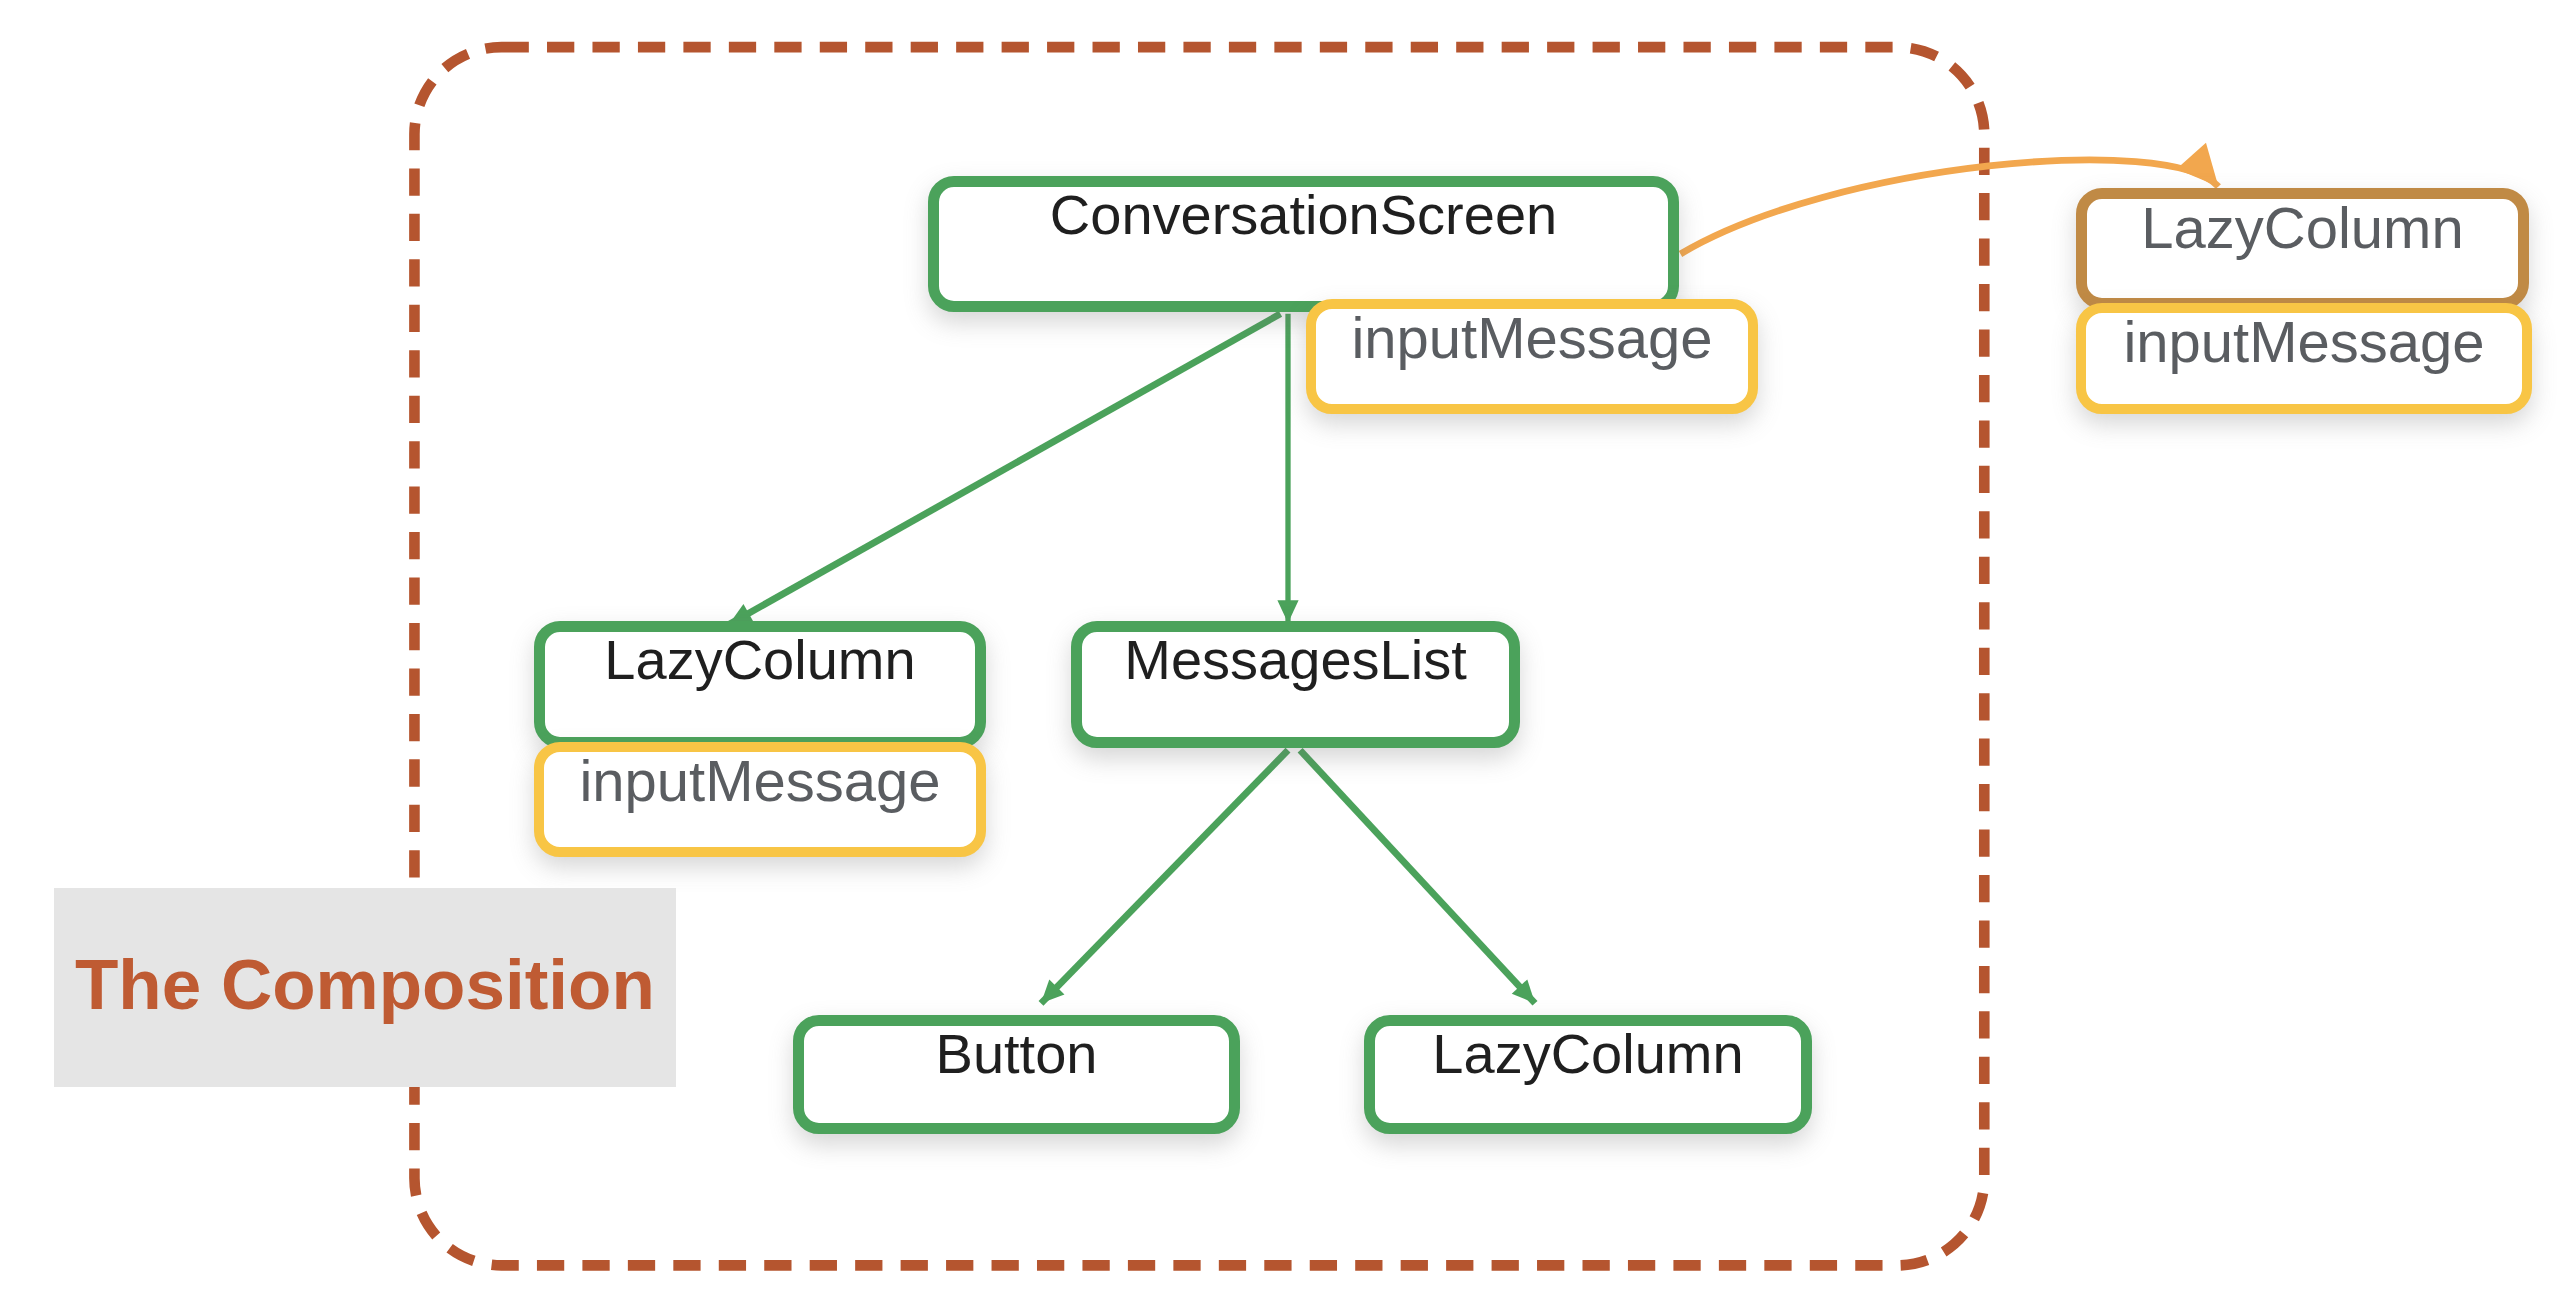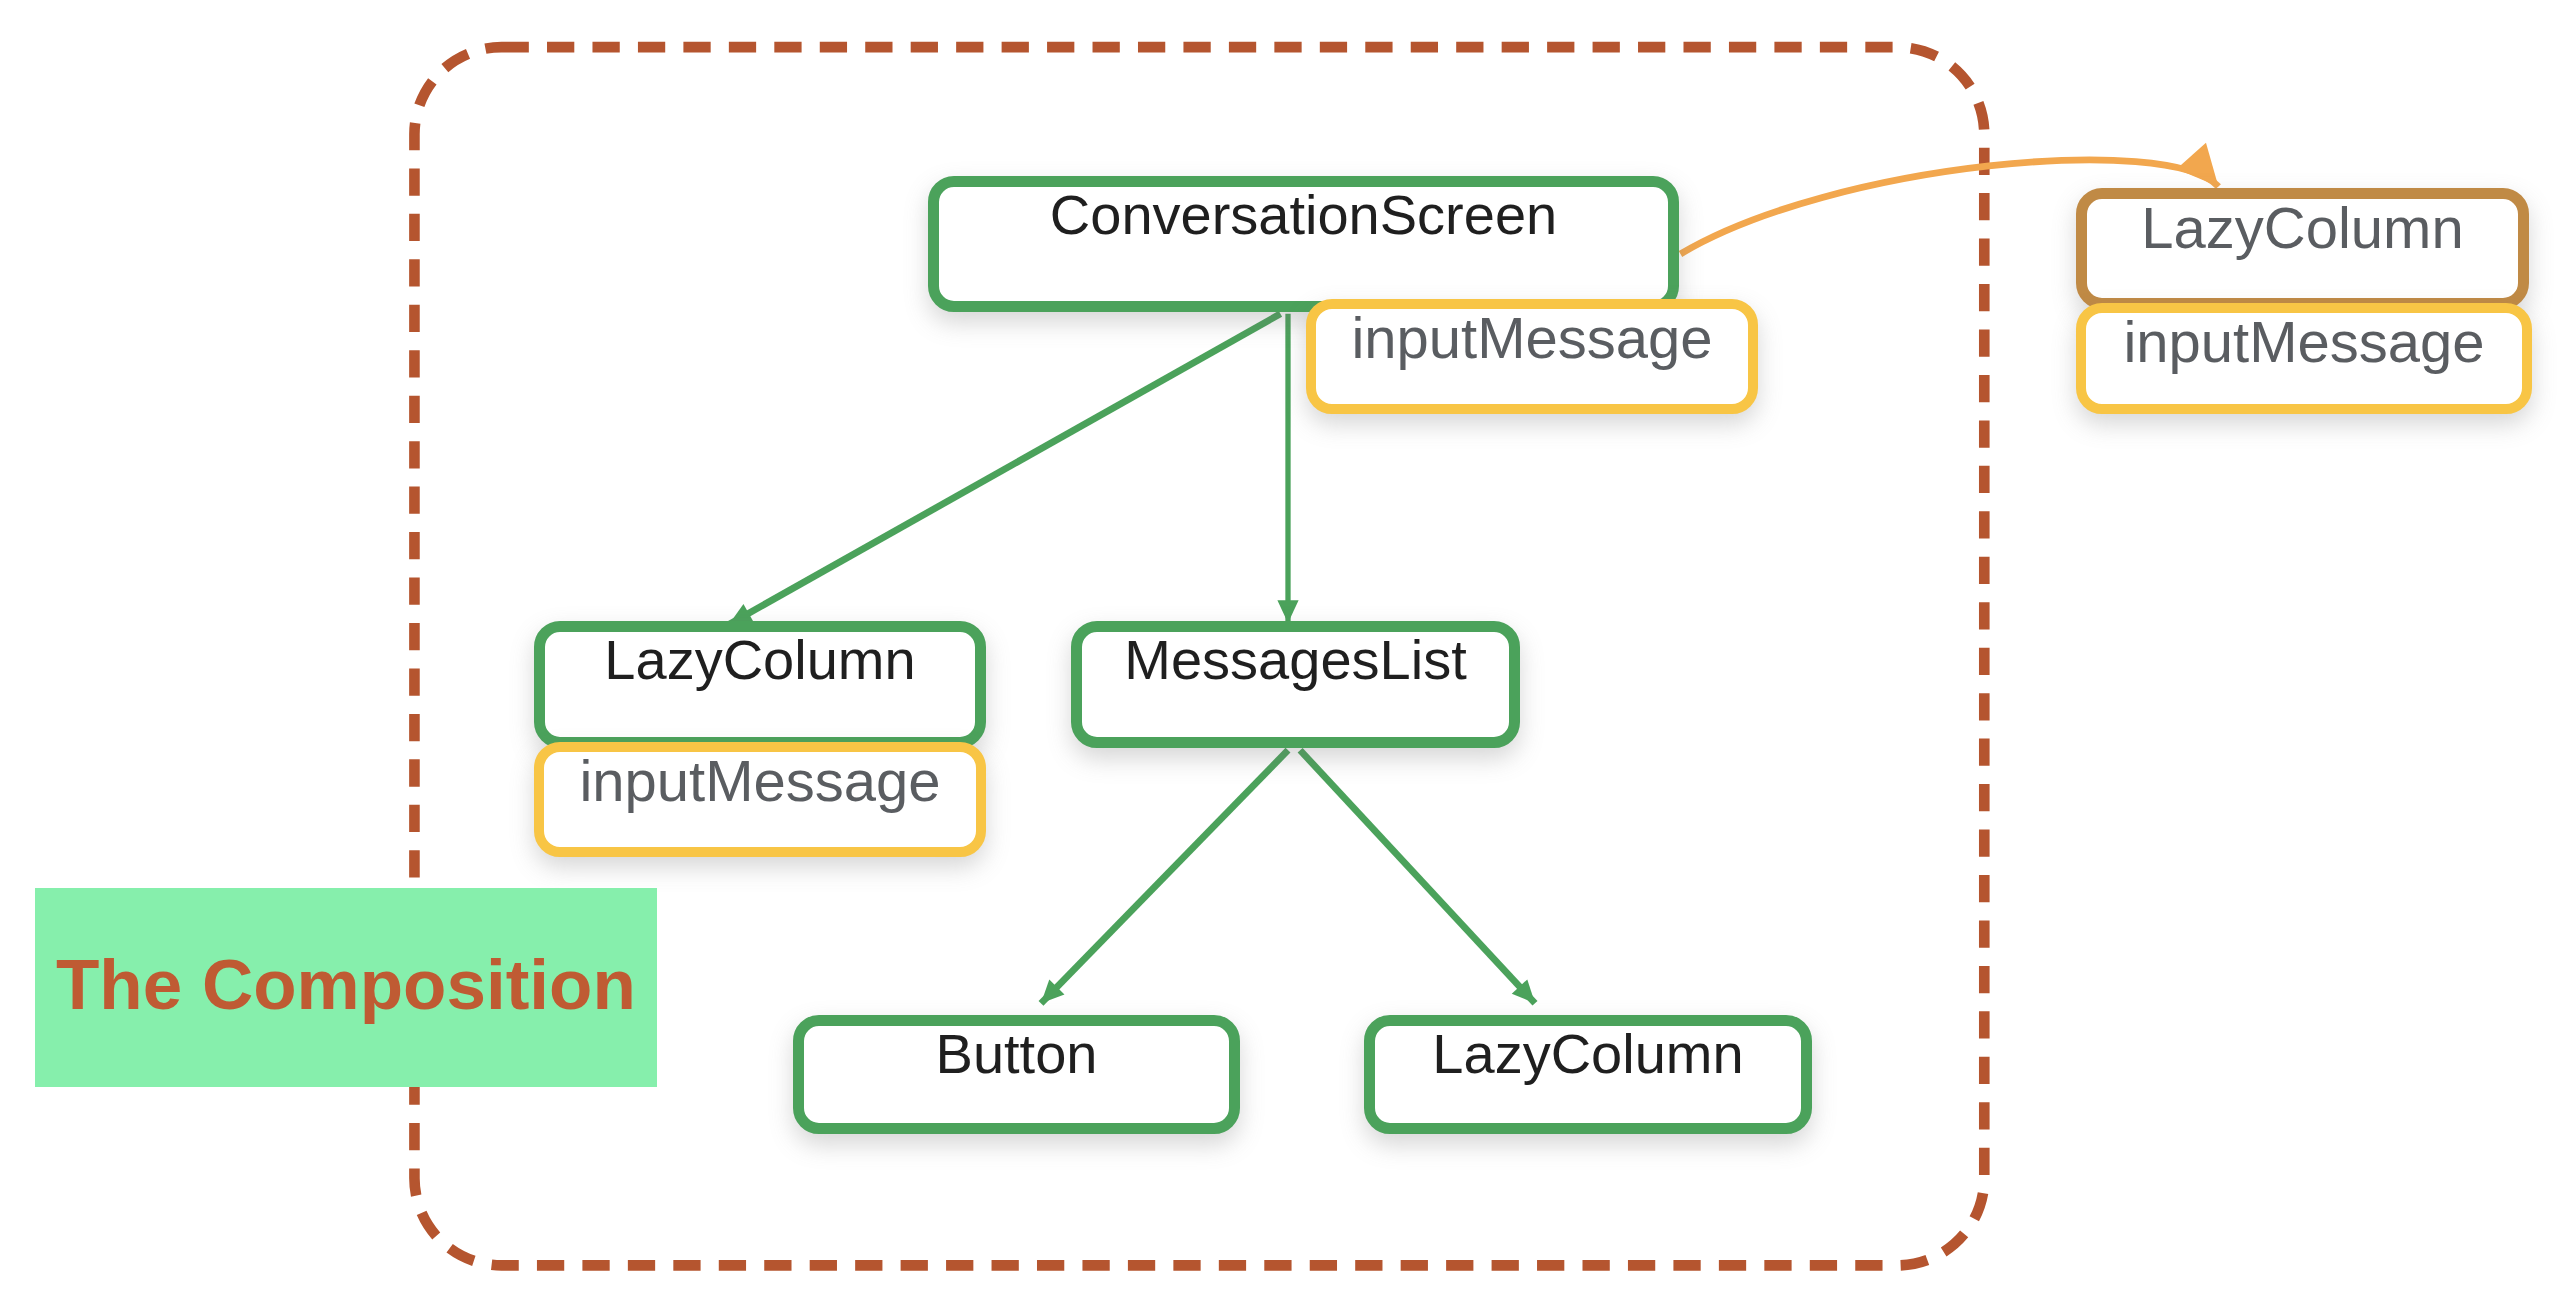--- a/index.html
+++ b/index.html
@@ -27,22 +27,22 @@
   }
   .node.badge{z-index:3; border-radius:26px;}
   .b-green{border:11.4px solid var(--green);}
   .b-yellow{border:10.6px solid var(--yellow);}
   .b-brown{border:11.4px solid var(--brown);}
   .lbl{white-space:nowrap; line-height:1;}
   .t-dark{color:var(--text-dark); font-size:56px;}
   .t-gray{color:var(--text-gray); font-size:58px;}
 
   #title-band{
-    position:absolute; left:35px; top:888px; z-index:4;
-    background:#86efac; padding:61px 21px 67px 21px;
+    position:absolute; left:54px; top:888px; z-index:4;
+    background:#e5e5e5; padding:61px 21px 67px 21px;
   }
   #title-band .title-text{
     color:var(--title); font-size:71px; font-weight:bold; line-height:1; white-space:nowrap;
   }
 </style>
 </head>
 <body>
 
 <div id="canvas">
 

